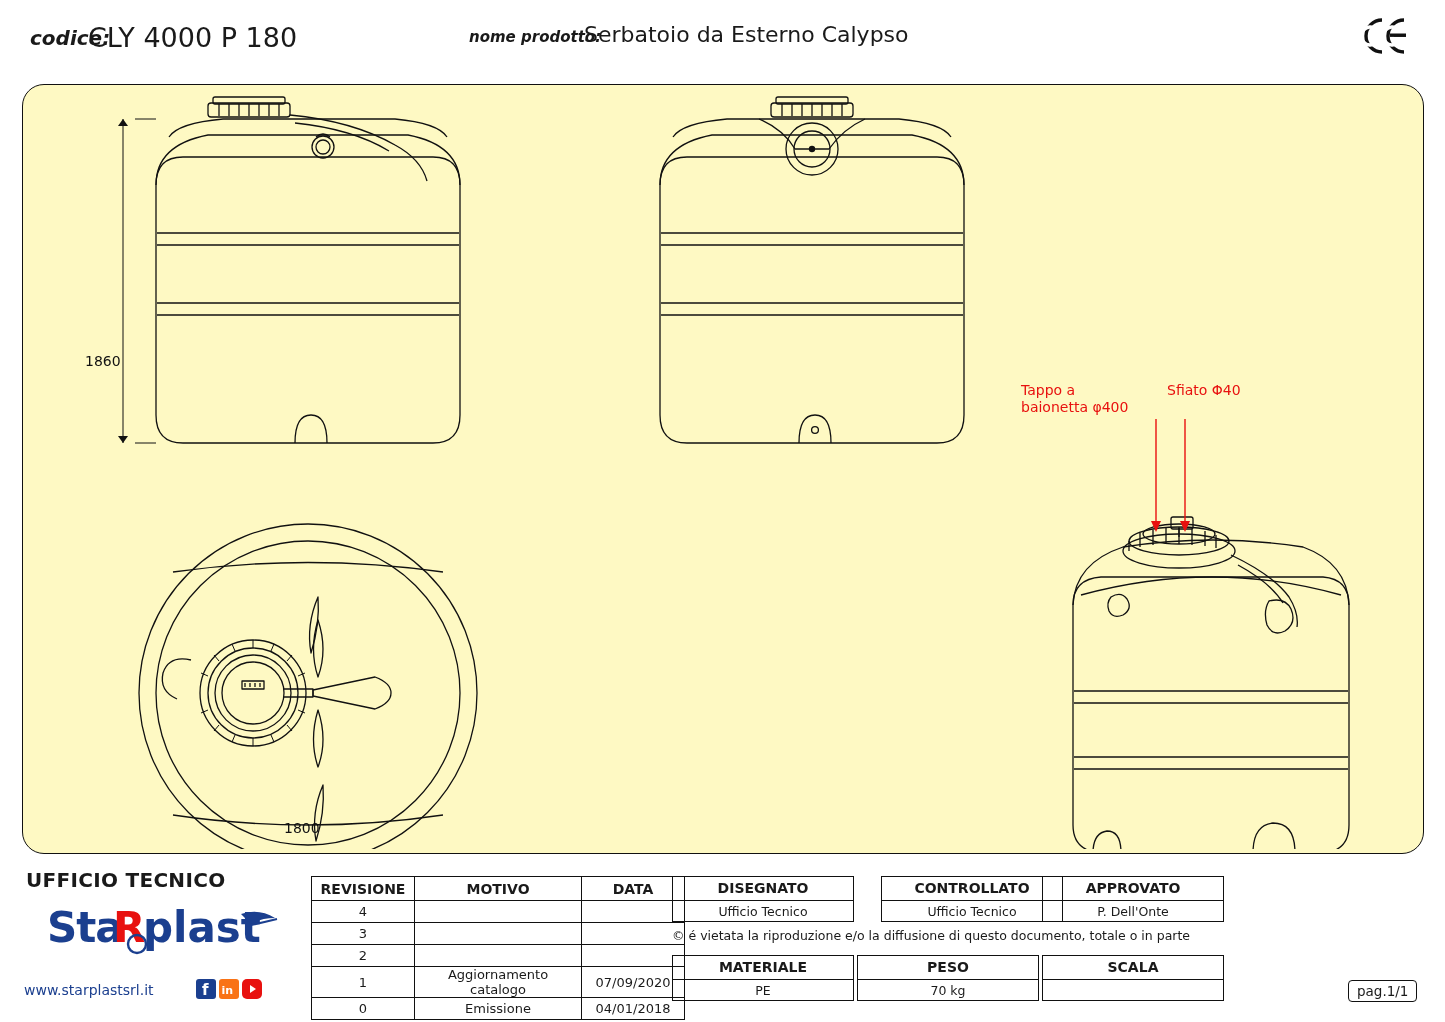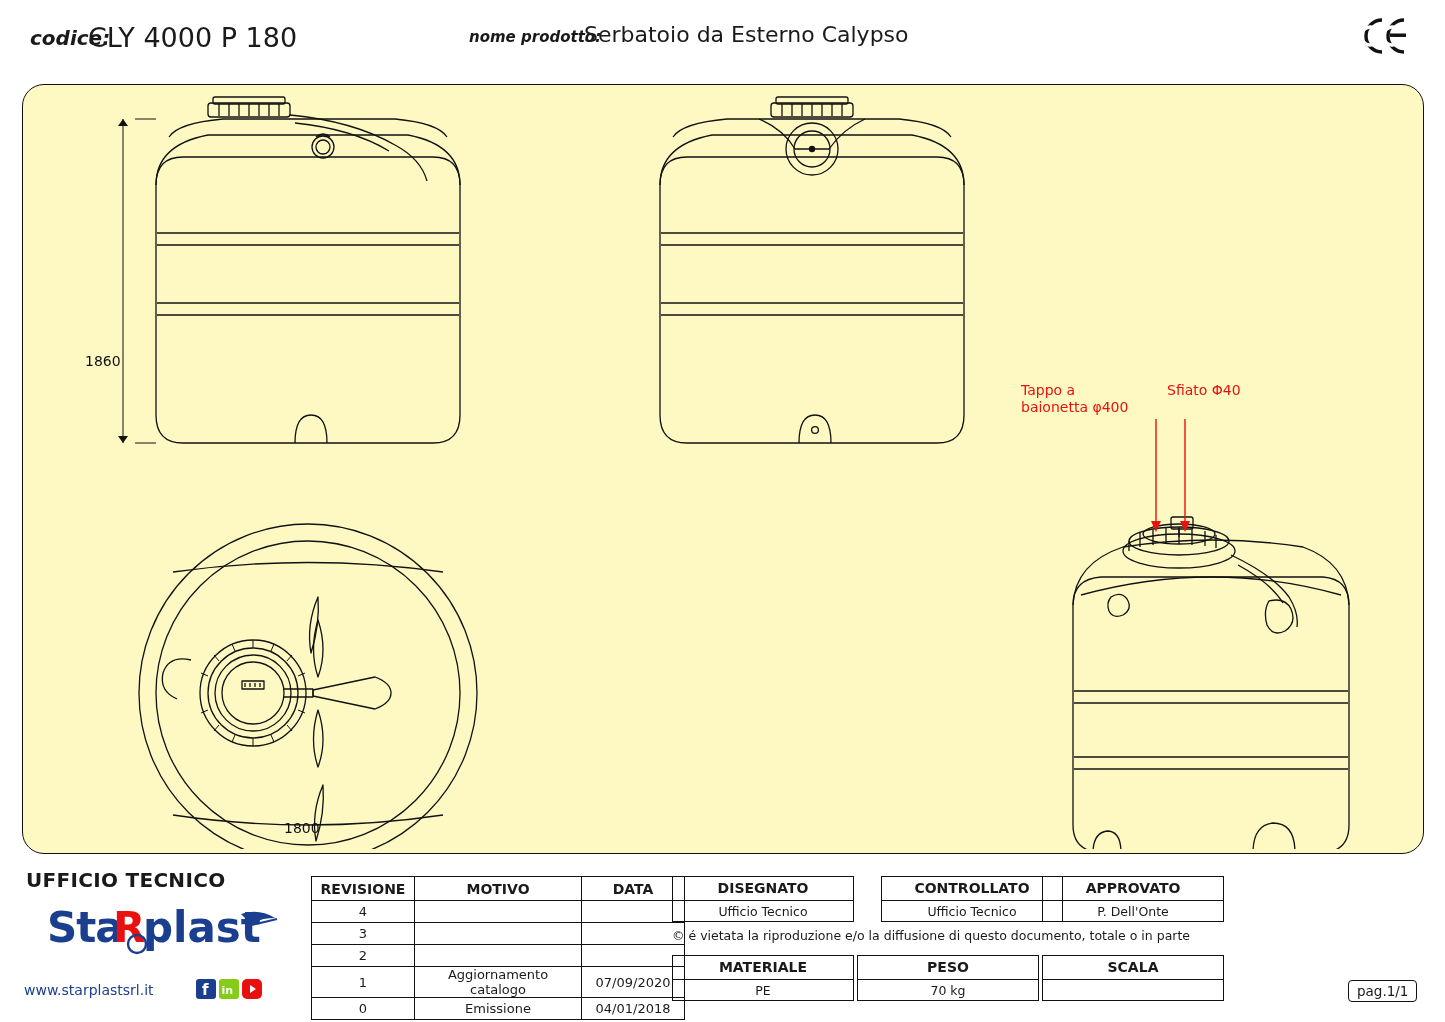--- a/index.html
+++ b/index.html
@@ -253,21 +253,21 @@
       <path d="M206 33 Q220 30 232 27" stroke="#1b3f8f" stroke-width="2" fill="none"></path>
       <circle cx="92" cy="52" r="9" fill="none" stroke="#1b3f8f" stroke-width="2.4"></circle>
     </svg>
   </div>
   <div class="site">www.starplastsrl.it</div>
   <div class="soc" style="left:196px;background:#1b3f8f;">
     <svg width="20" height="20" viewBox="0 0 20 20">
         <text x="6" y="16" font-family="DejaVu Sans,sans-serif" font-size="15" font-weight="bold" fill="#fff">f</text>
       </svg>
   </div>
-  <div class="soc" style="left:219px;background:#84cc16;">
+  <div class="soc" style="left:219px;background:#f97316;">
     <svg width="20" height="20" viewBox="0 0 20 20">
         <text x="2.5" y="15" font-family="DejaVu Sans,sans-serif" font-size="11" font-weight="bold" fill="#fff">in</text>
       </svg>
   </div>
   <div class="soc" style="left:242px;background:#e8110f;border-radius:5px;">
     <svg width="20" height="20" viewBox="0 0 20 20">
         <path d="M8 6 L14 10 L8 14 Z" fill="#fff"></path>
       </svg>
   </div>
 

